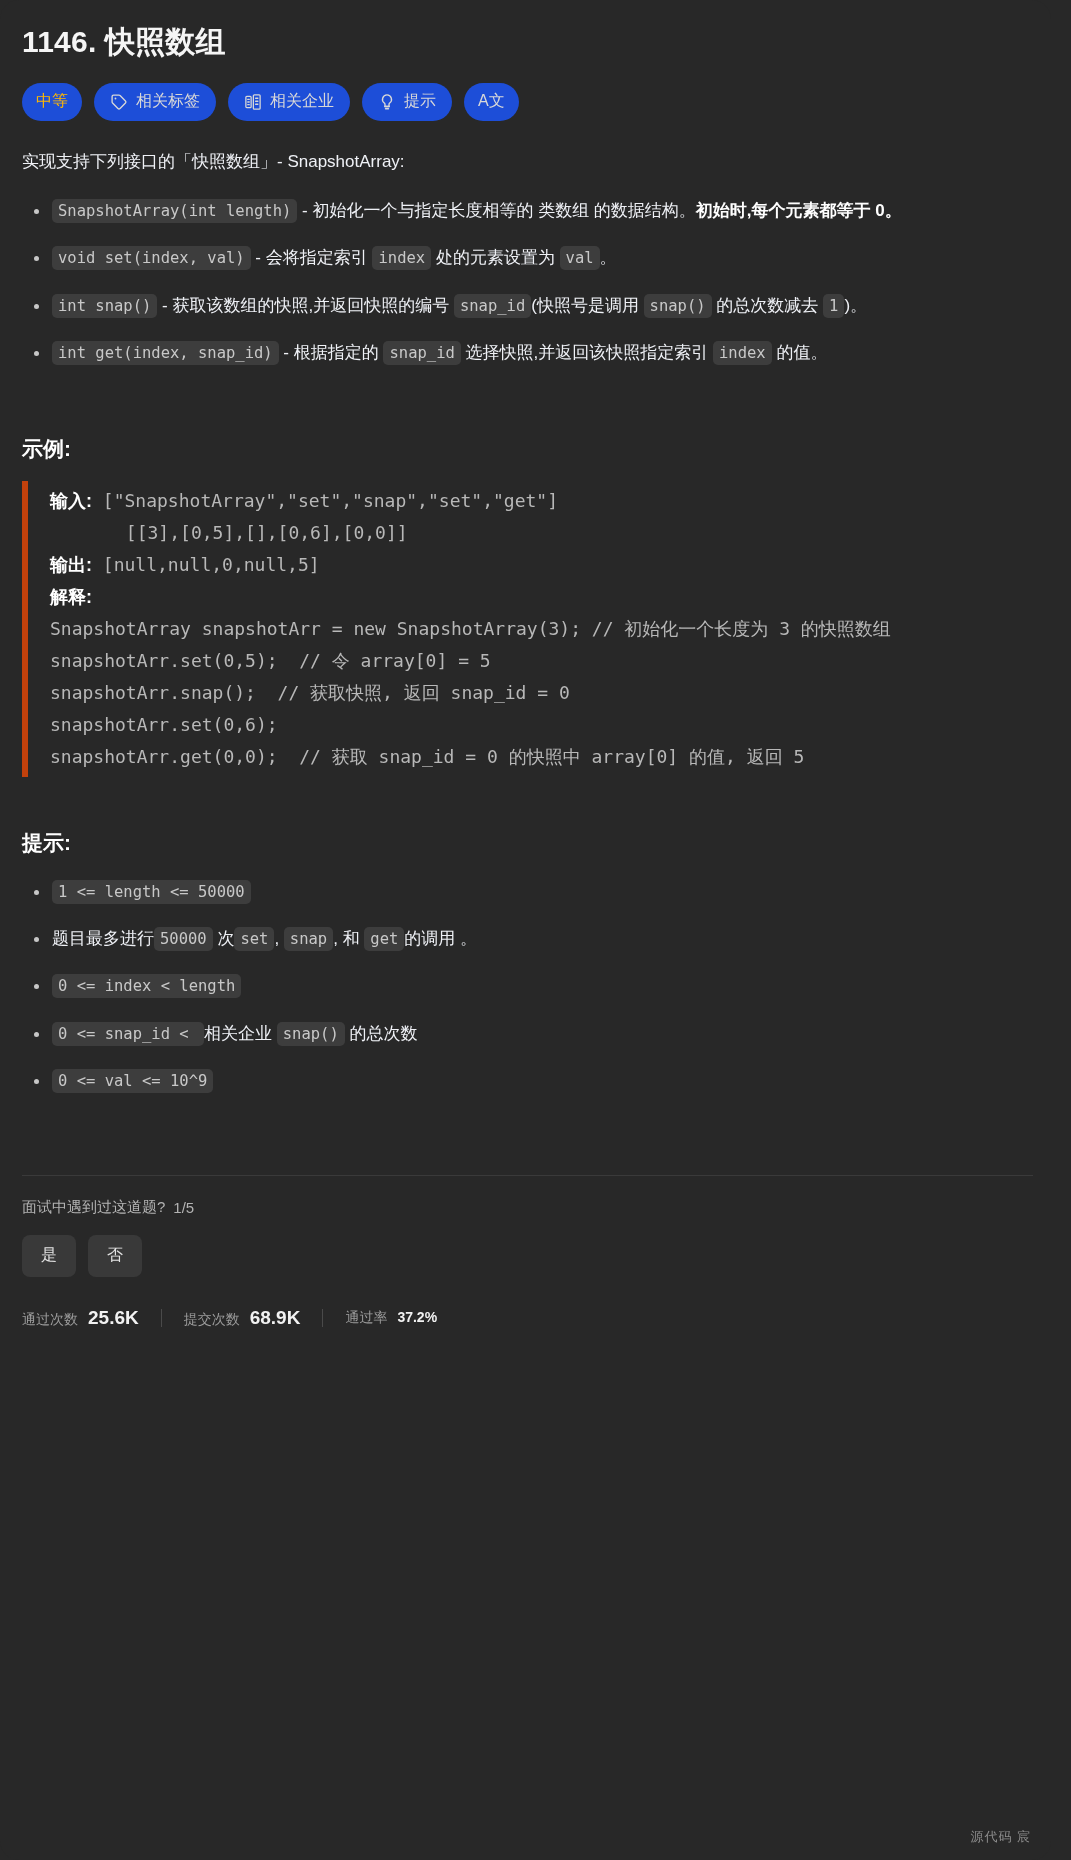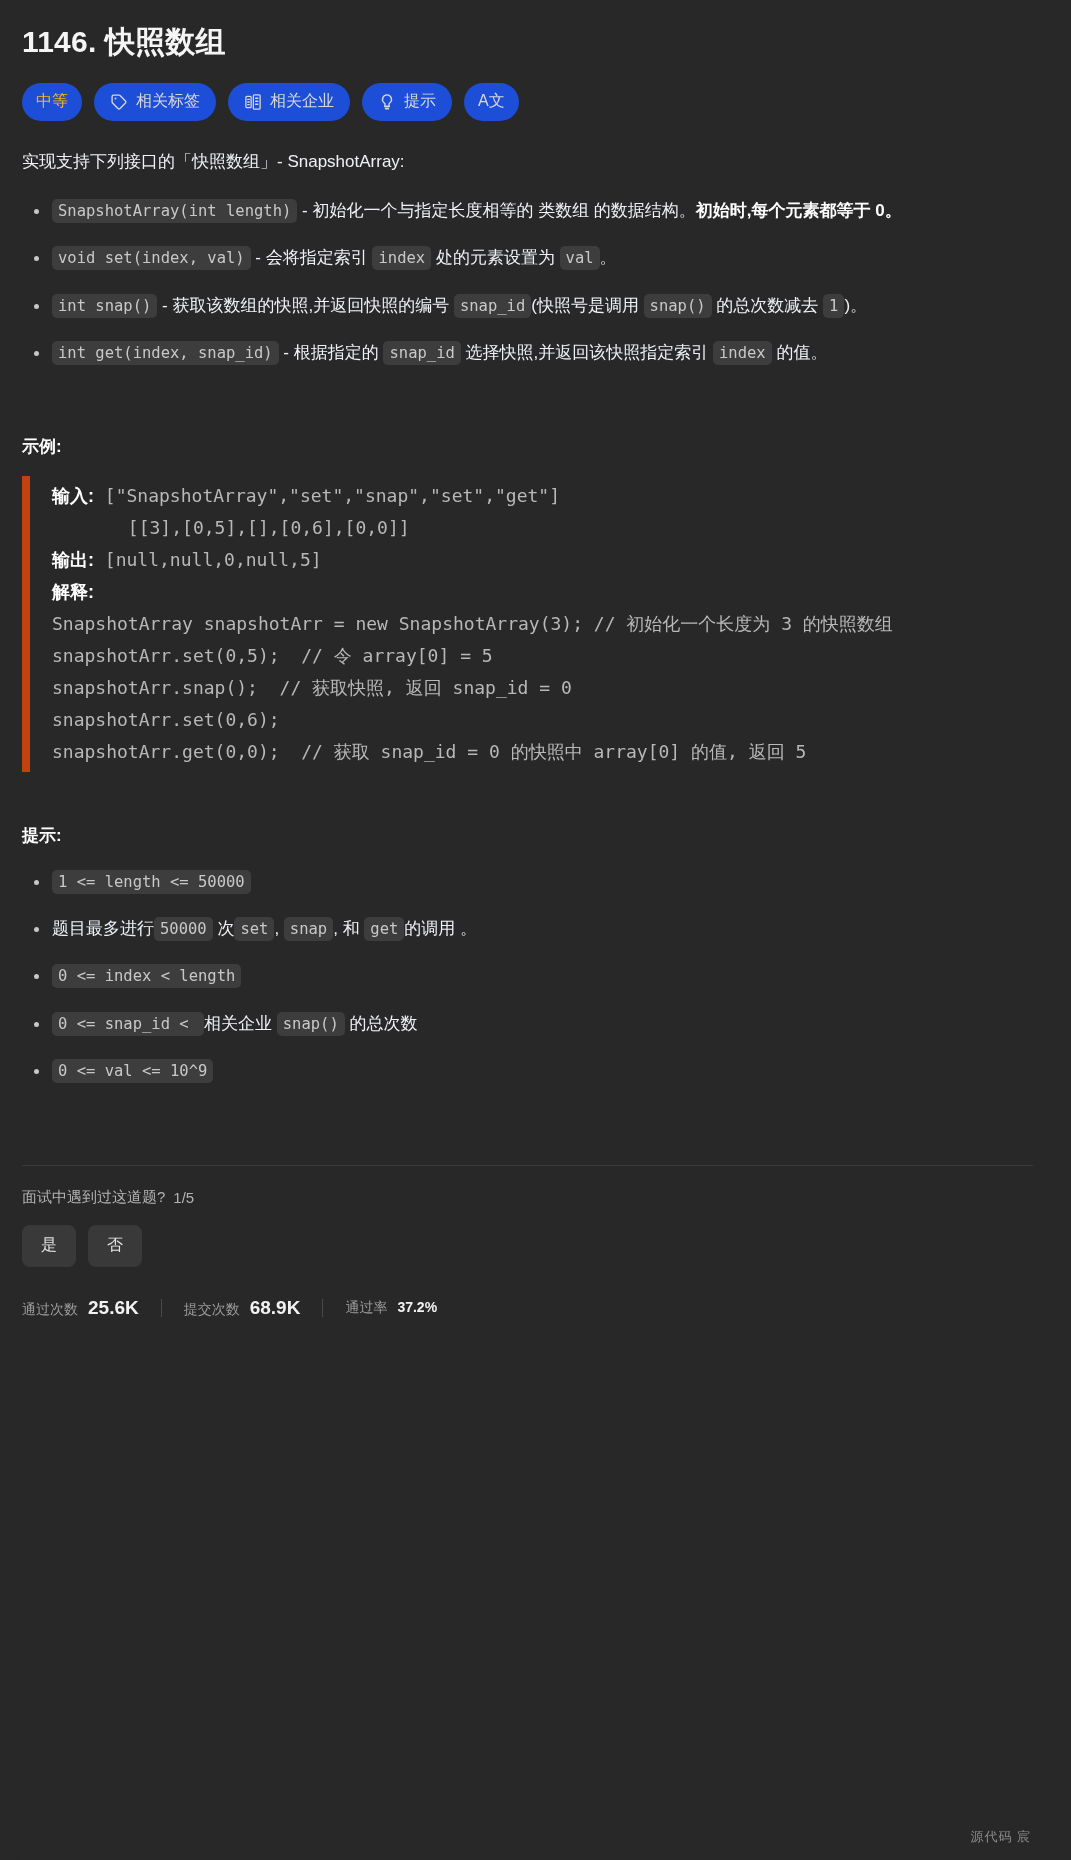--- a/index.html
+++ b/index.html
@@ -102,31 +102,31 @@
     padding: 3px 6px;
     font-size: 15.5px;
     white-space: pre;
   }
   b, strong { color: #ffffff; font-weight: 700; }
 
   .gap-lg { height: 52px; }
   .gap-md { height: 34px; }
 
   .section-title {
-    font-size: 17px;
+    font-size: 21px;
     font-weight: 700;
     color: #ffffff;
     margin: 0 0 18px 0;
   }
 
   
   pre.example {
     margin: 0;
     padding: 4px 0 4px 22px;
-    border-left: 8px solid #c2410c;
+    border-left: 6px solid #c2410c;
     font-family: "DejaVu Sans Mono", "Liberation Mono", monospace;
     font-size: 18px;
     line-height: 1.78;
     color: #b8b8b8;
     white-space: pre-wrap;
     word-break: break-word;
   }
   pre.example .lbl {
     color: #ffffff;
     font-weight: 700;

